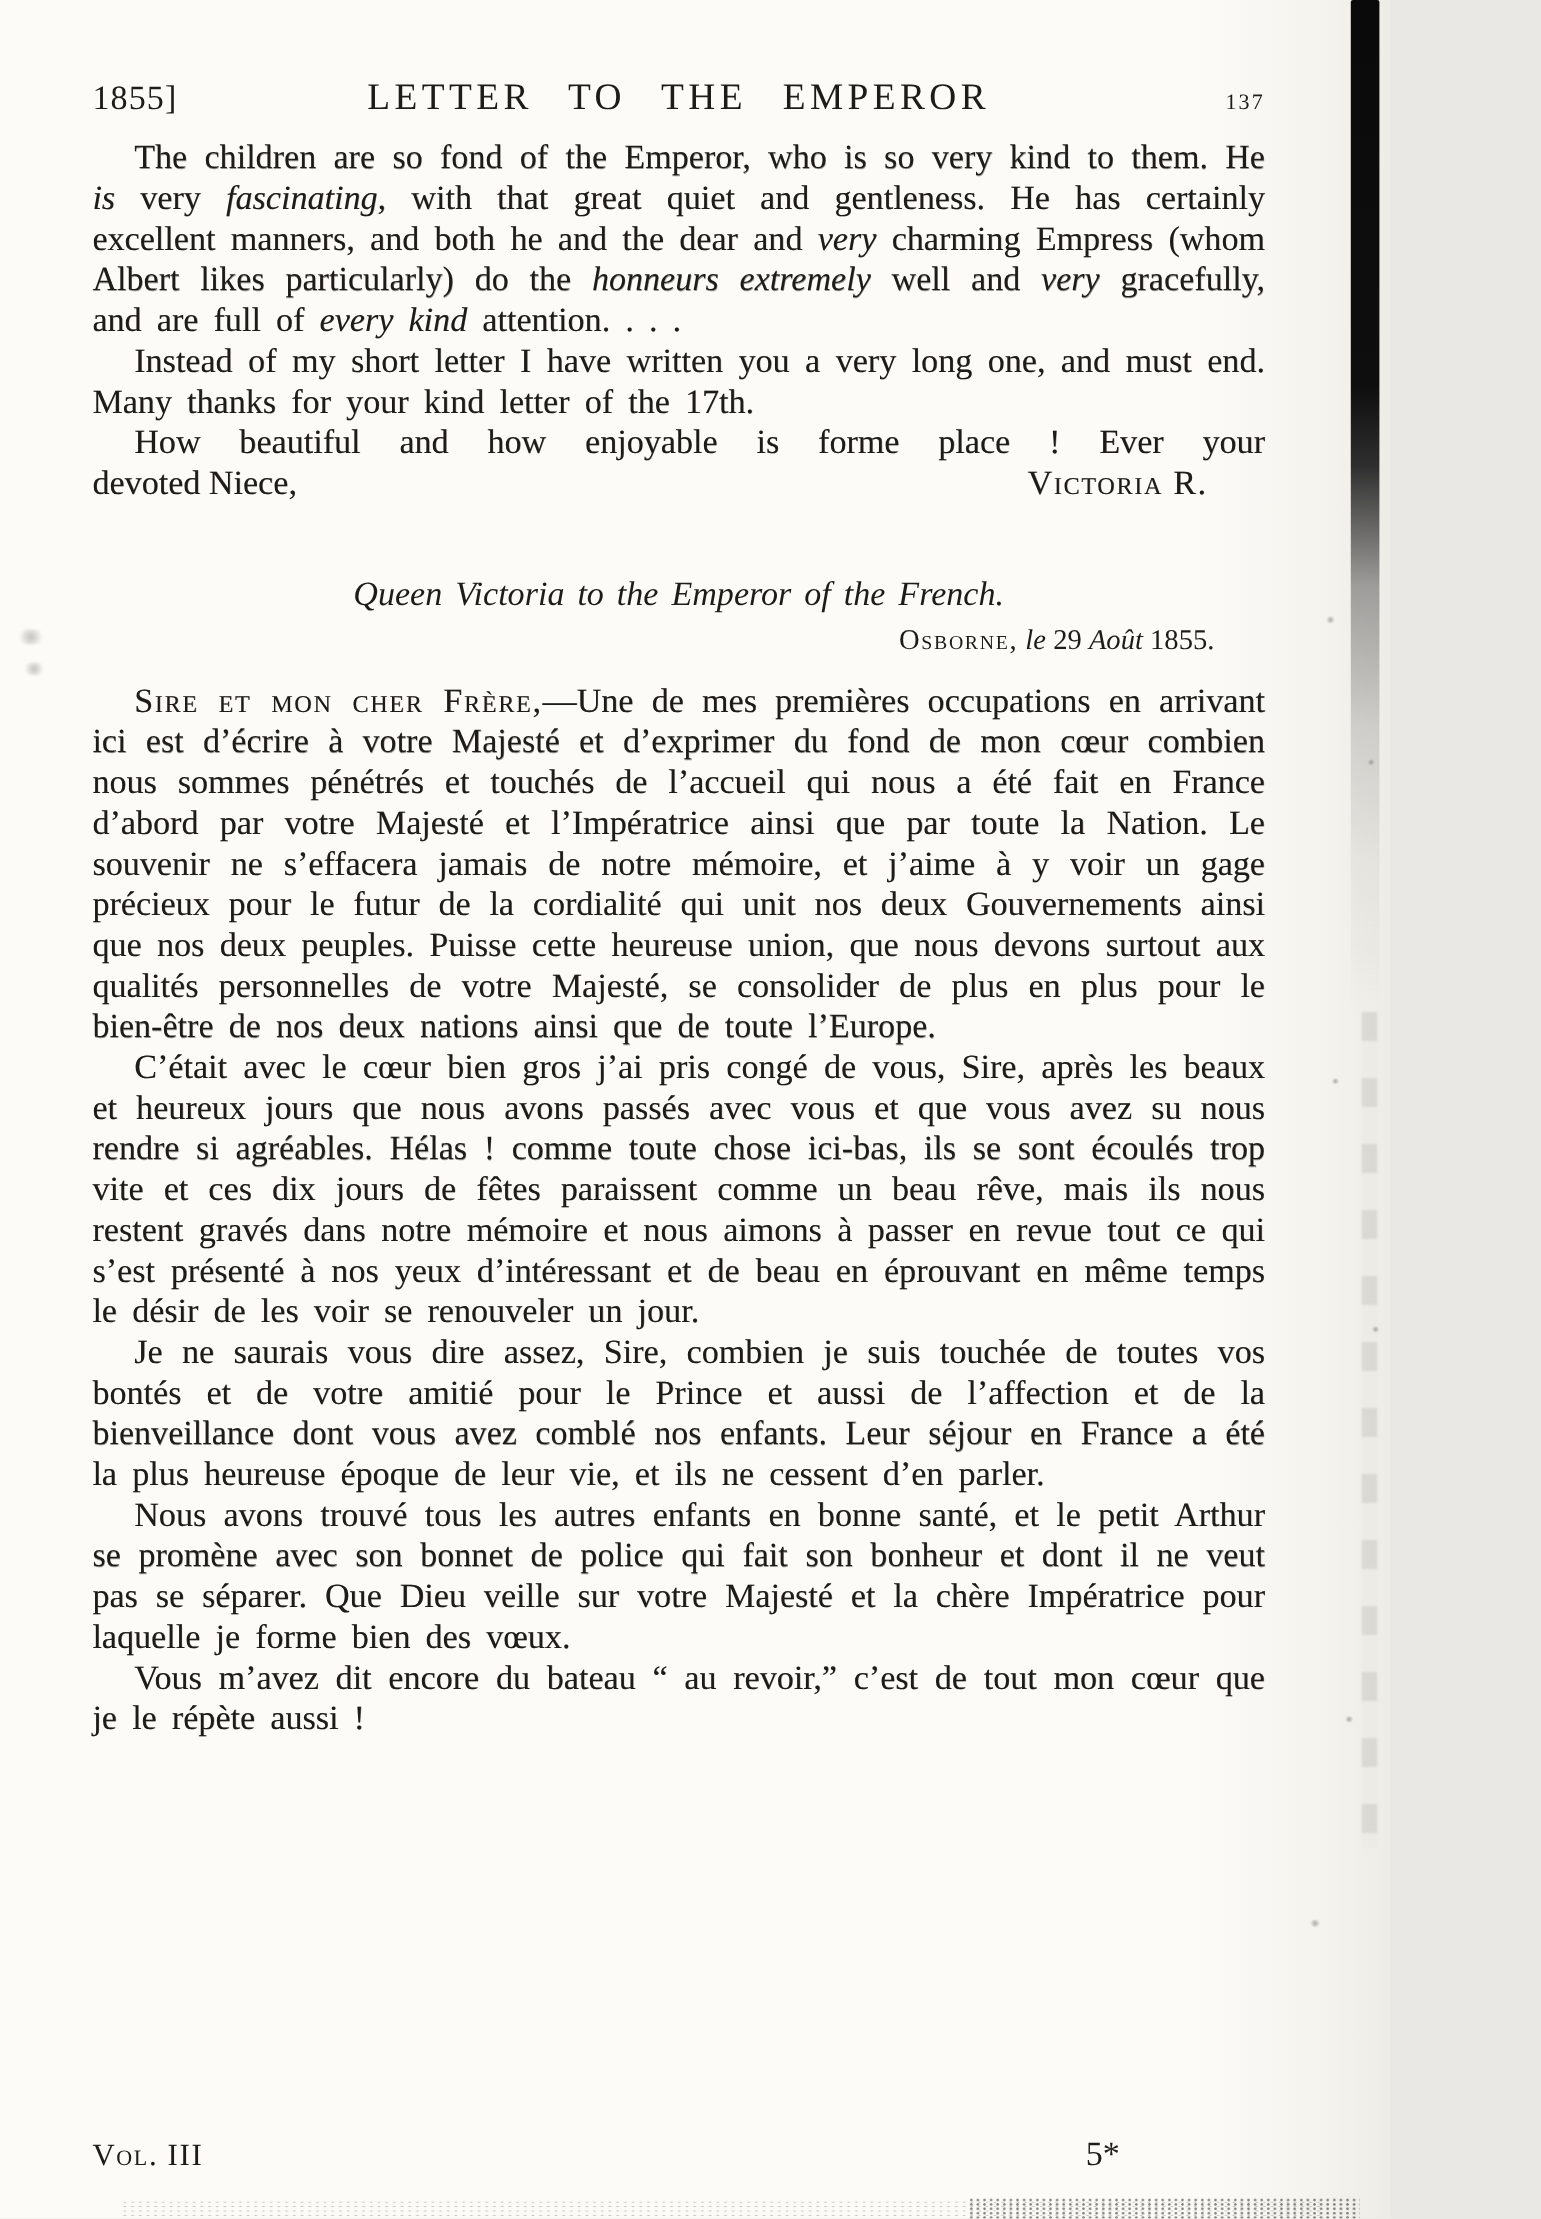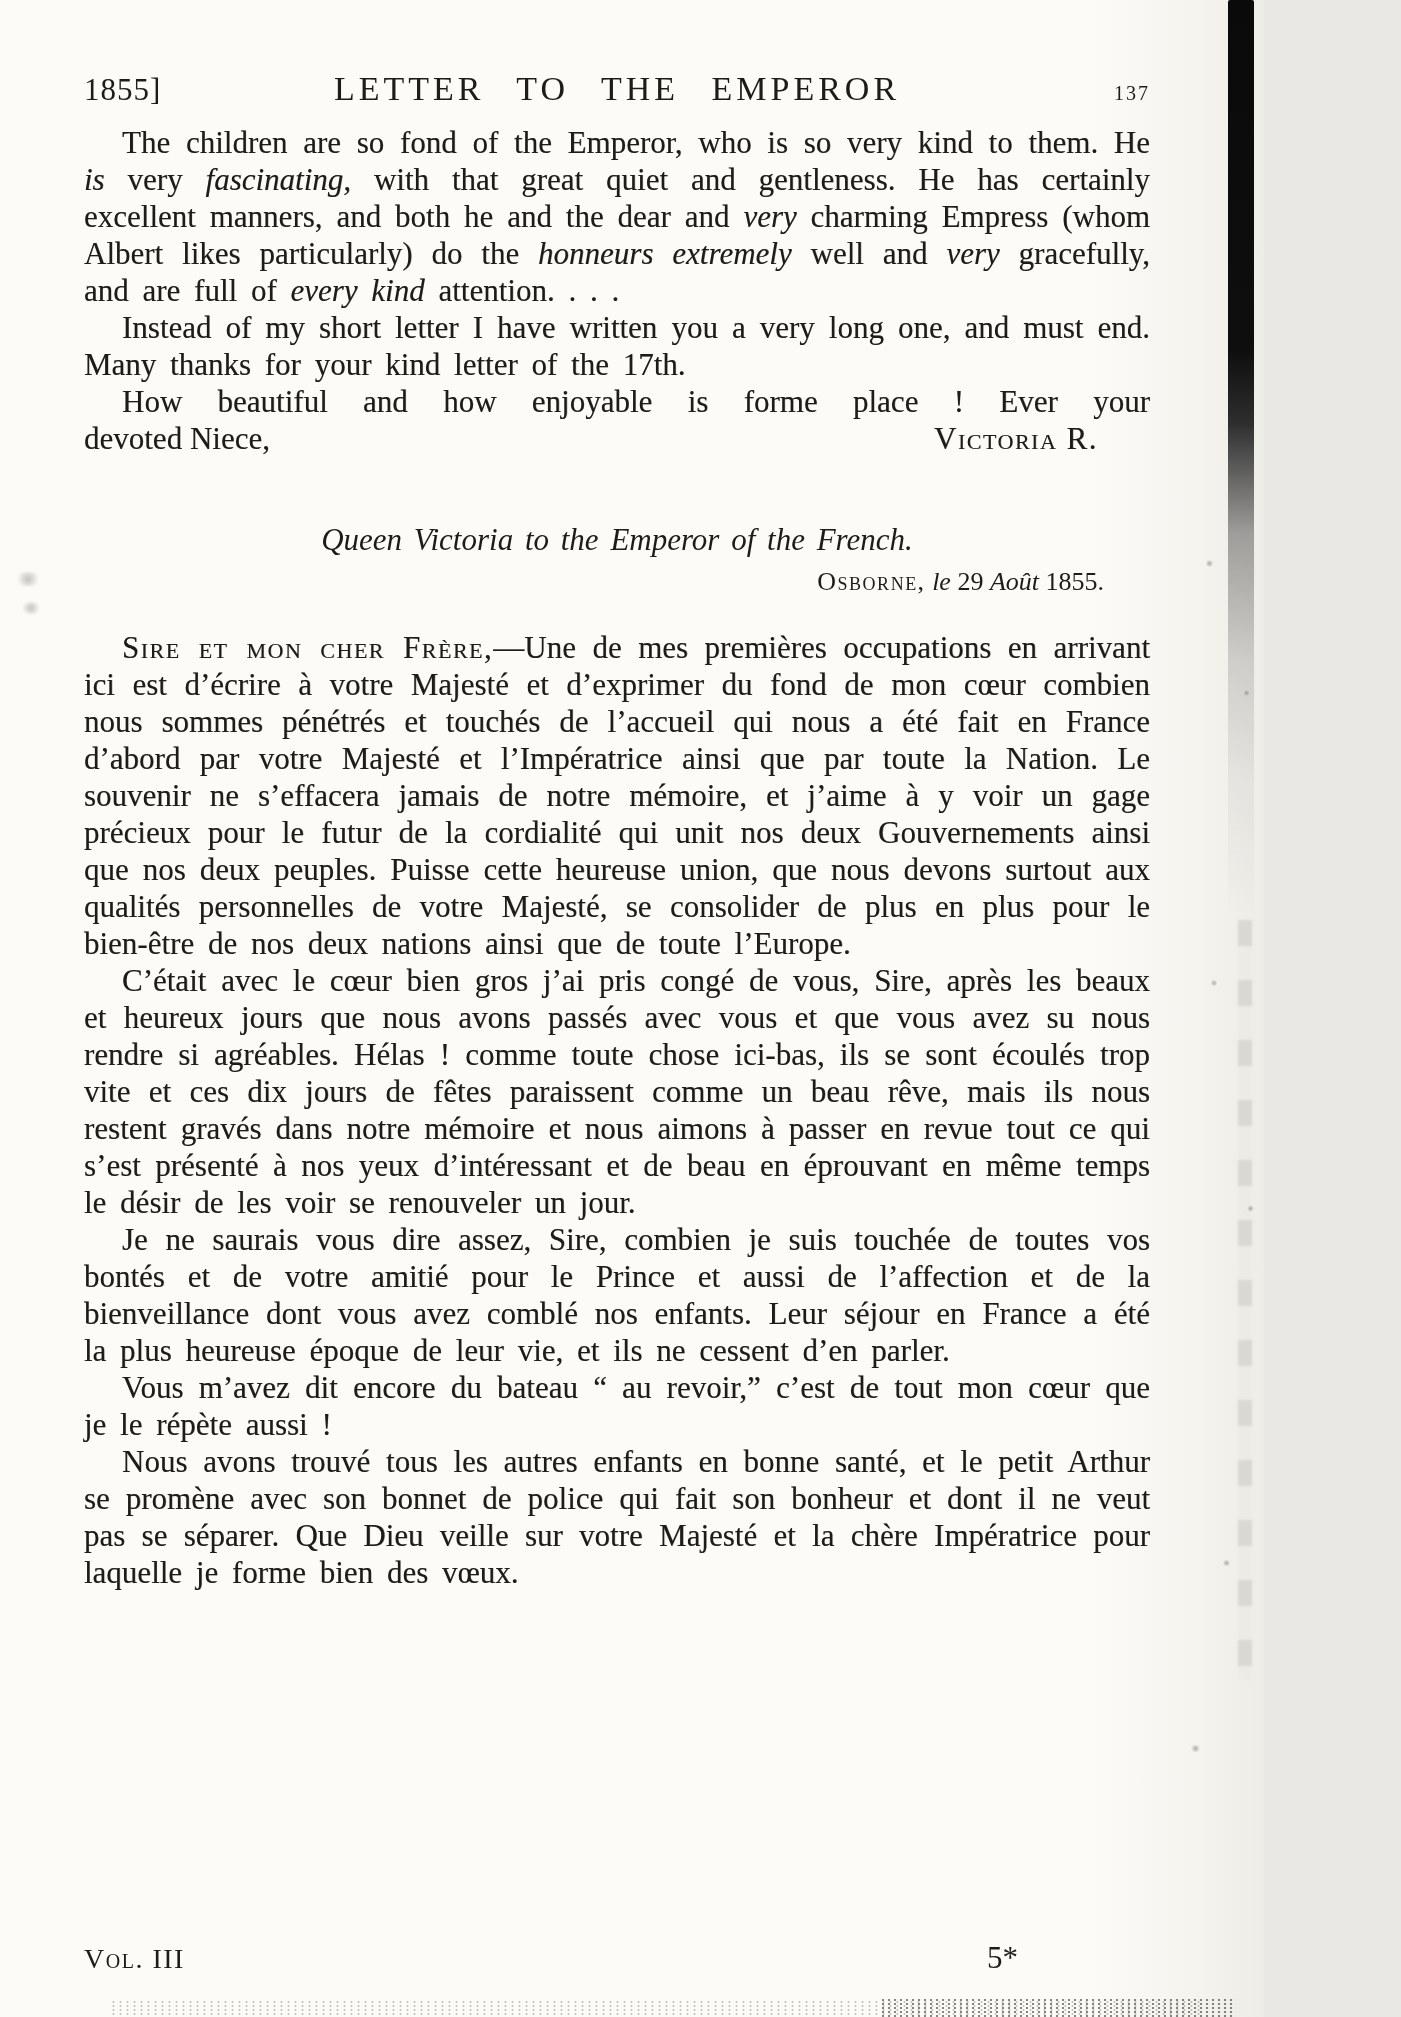--- a/index.html
+++ b/index.html
@@ -42,21 +42,21 @@
 
   .section-heading {
     text-align:center; font-style:italic;
     font-size:31px; line-height:38px;
     margin-top:64px; word-spacing:4px;
   }
   .dateline {
     text-align:right; font-size:26px; line-height:30px;
     margin-top:8px; padding-right:46px;
   }
-  .letter-fr { margin-top:32px; }
+  .letter-fr { margin-top:21px; }
 
   .footer {
     position:absolute; left:84px; top:1940px; width:1066px;
     display:flex; justify-content:space-between; align-items:baseline;
   }
   .footer .vol { font-size:28px; }
   .footer .sig-mark { font-size:31px; margin-right:132px; }
 
   
   .scan-band {
@@ -108,22 +108,22 @@
       <span class="sc signature">Victoria R.</span>
     </div>
 
     <div class="section-heading">Queen Victoria to the Emperor of the French.</div>
     <div class="dateline"><span class="sc">Osborne,</span><span> </span><span class="i">le</span><span> 29 </span><span class="i">Août</span><span> 1855.</span></div>
 
     <div class="letter-fr">
       <p class="body"><span class="sc">Sire et mon cher Frère,</span><span>—Une de mes premières occupations en arrivant ici est d’écrire à votre Majesté et d’exprimer du fond de mon cœur combien nous sommes pénétrés et touchés de l’accueil qui nous a été fait en France d’abord par votre Majesté et l’Impératrice ainsi que par toute la Nation.  Le souvenir ne s’effacera jamais de notre mémoire, et j’aime à y voir un gage précieux pour le futur de la cordialité qui unit nos deux Gouvernements ainsi que nos deux peuples.  Puisse cette heureuse union, que nous devons surtout aux qualités personnelles de votre Majesté, se consolider de plus en plus pour le bien-être de nos deux nations ainsi que de toute l’Europe.</span></p>
       <p class="body"><span>C’était avec le cœur bien gros j’ai pris congé de vous, Sire, après les beaux et heureux jours que nous avons passés avec vous et que vous avez su nous rendre si agréables.  Hélas ! comme toute chose ici-bas, ils se sont écoulés trop vite et ces dix jours de fêtes paraissent comme un beau rêve, mais ils nous restent gravés dans notre mémoire et nous aimons à passer en revue tout ce qui s’est présenté à nos yeux d’intéressant et de beau en éprouvant en même temps le désir de les voir se renouveler un jour.</span></p>
       <p class="body"><span>Je ne saurais vous dire assez, Sire, combien je suis touchée de toutes vos bontés et de votre amitié pour le Prince et aussi de l’affection et de la bienveillance dont vous avez comblé nos enfants.  Leur séjour en France a été la plus heureuse époque de leur vie, et ils ne cessent d’en parler.</span></p>
+      <p class="body"><span>Nous avons trouvé tous les autres enfants en bonne santé, et le petit Arthur se promène avec son bonnet de police qui fait son bonheur et dont il ne veut pas se séparer.  Que Dieu veille sur votre Majesté et la chère Impératrice pour laquelle je forme bien des vœux.</span></p>
       <p class="body"><span>Vous m’avez dit encore du bateau “ au revoir,” c’est de tout mon cœur que je le répète aussi !</span></p>
-      <p class="body"><span>Nous avons trouvé tous les autres enfants en bonne santé, et le petit Arthur se promène avec son bonnet de police qui fait son bonheur et dont il ne veut pas se séparer.  Que Dieu veille sur votre Majesté et la chère Impératrice pour laquelle je forme bien des vœux.</span></p>
     </div>
 
   </div>
 
   <div class="footer">
     <span class="vol sc">Vol. III</span>
     <span class="sig-mark">5*</span>
   </div>
 
   <div class="scan-band"></div>

